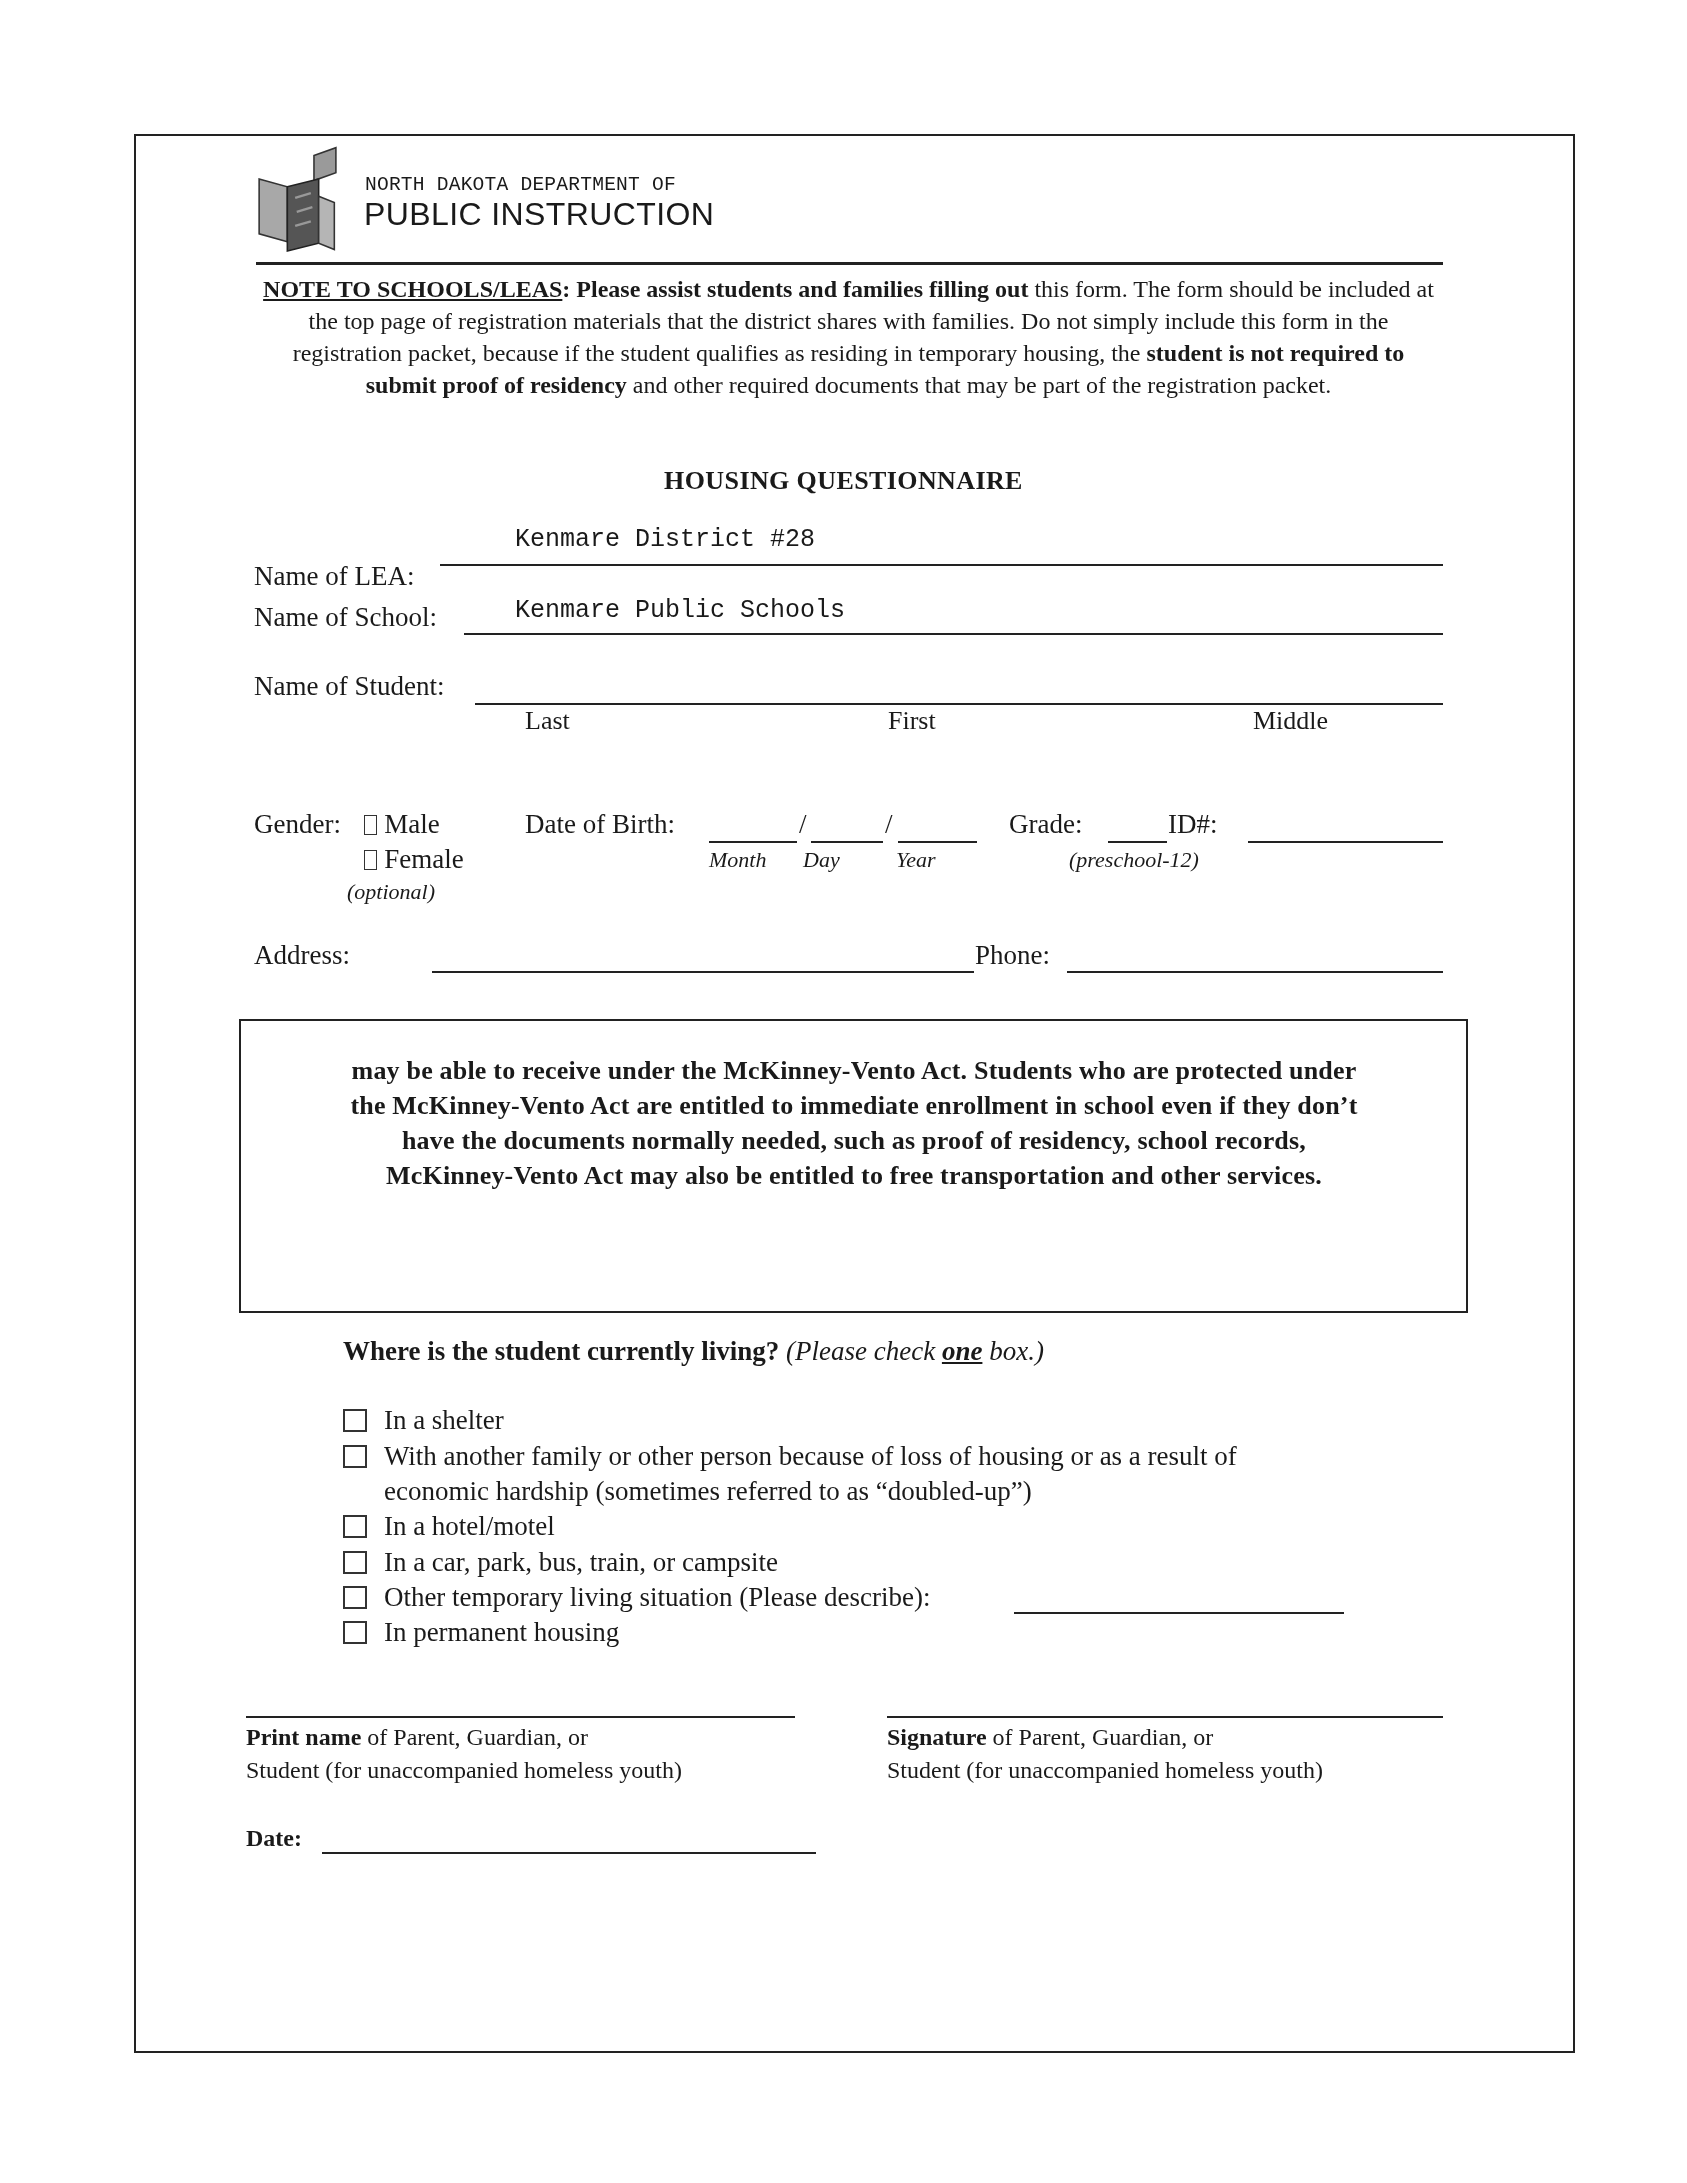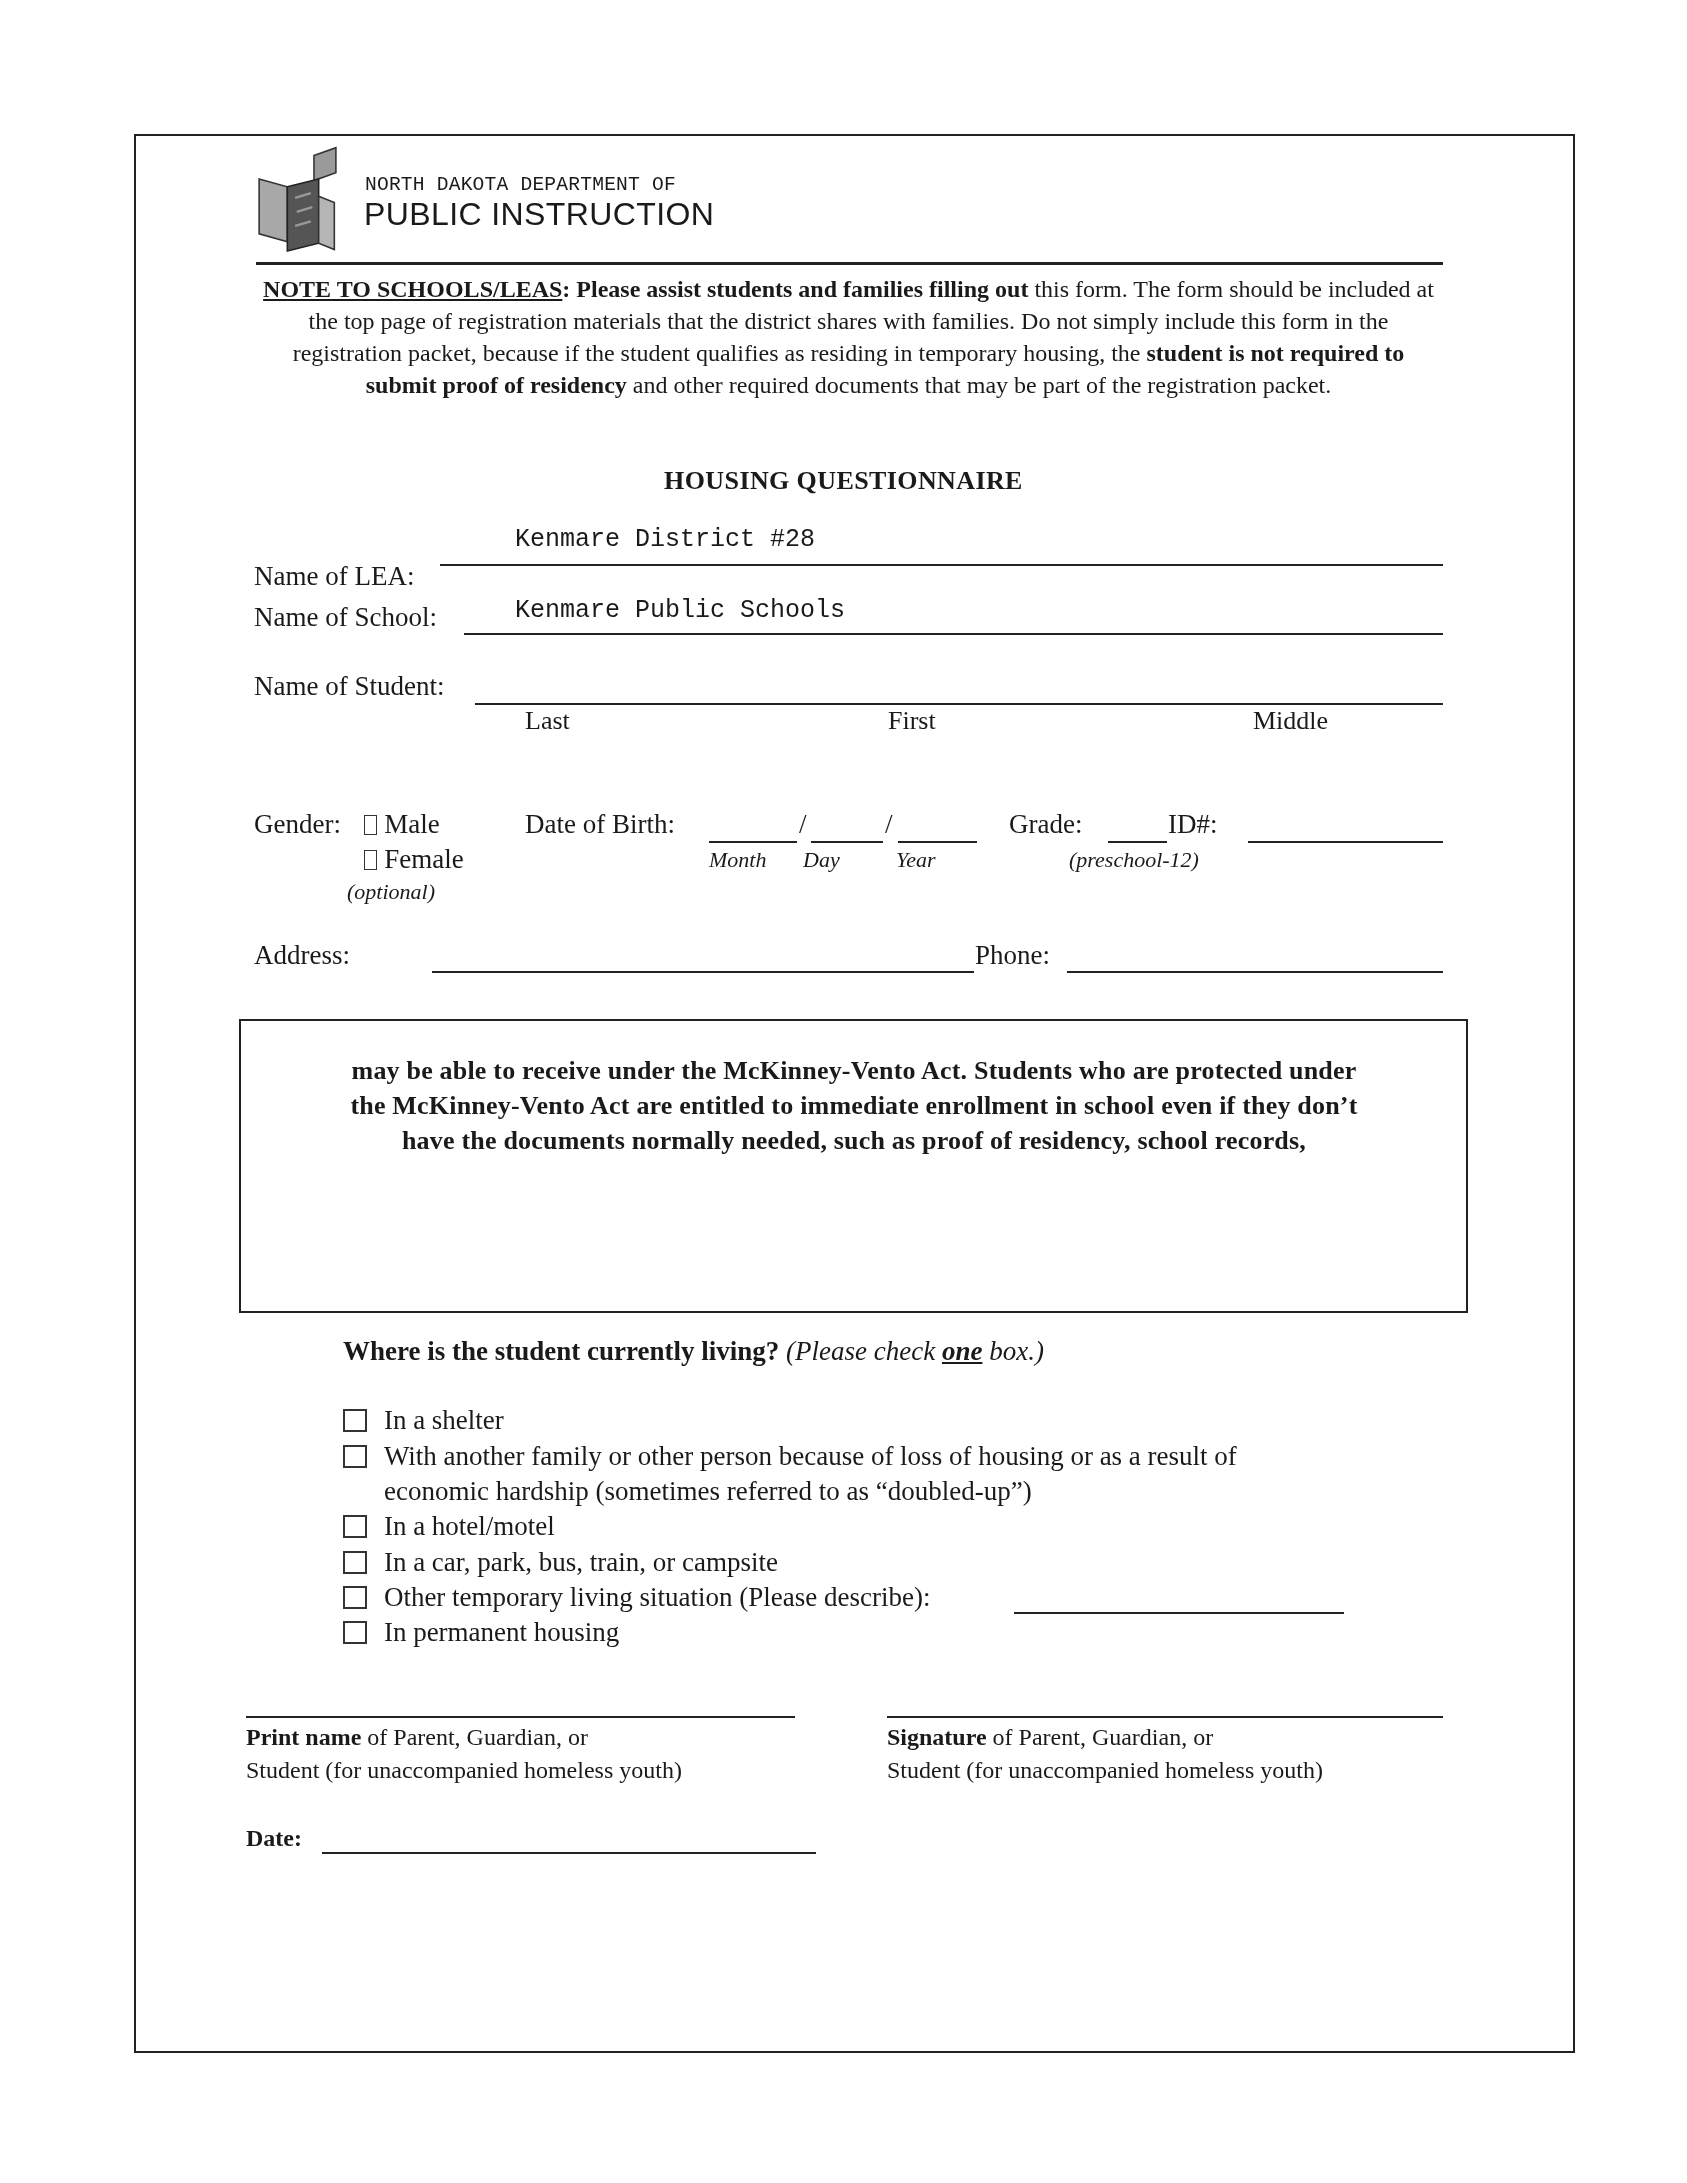--- a/index.html
+++ b/index.html
@@ -118,20 +118,21 @@
 <div class="abs label" style="left:254px; top:940px;">Address:</div>
 <div class="abs uline" style="left:432px; top:971px; width:542px;"></div>
 <div class="abs label" style="left:975px; top:940px;">Phone:</div>
 <div class="abs uline" style="left:1067px; top:971px; width:376px;"></div>
 
 <div class="abs mv-box"></div>
 <div class="abs mv-text">
   <div>may be able to receive under the McKinney-Vento Act.  Students who are protected under</div>
   <div>the McKinney-Vento Act are entitled to immediate enrollment in school even if they don’t</div>
   <div>have the documents normally needed, such as proof of residency, school records,</div>
+  <div>McKinney-Vento Act may also be entitled to free transportation and other services.</div>
 </div>
 
 <div class="abs question">
   <span class="q">Where is the student currently living?</span>
   <span class="hint"><span>(Please check </span><span class="one">one</span><span> box.)</span></span>
 </div>
 
 <div class="abs opt" style="top:1405px;">
   <span class="cb"></span><span>In a shelter</span>
 </div>

